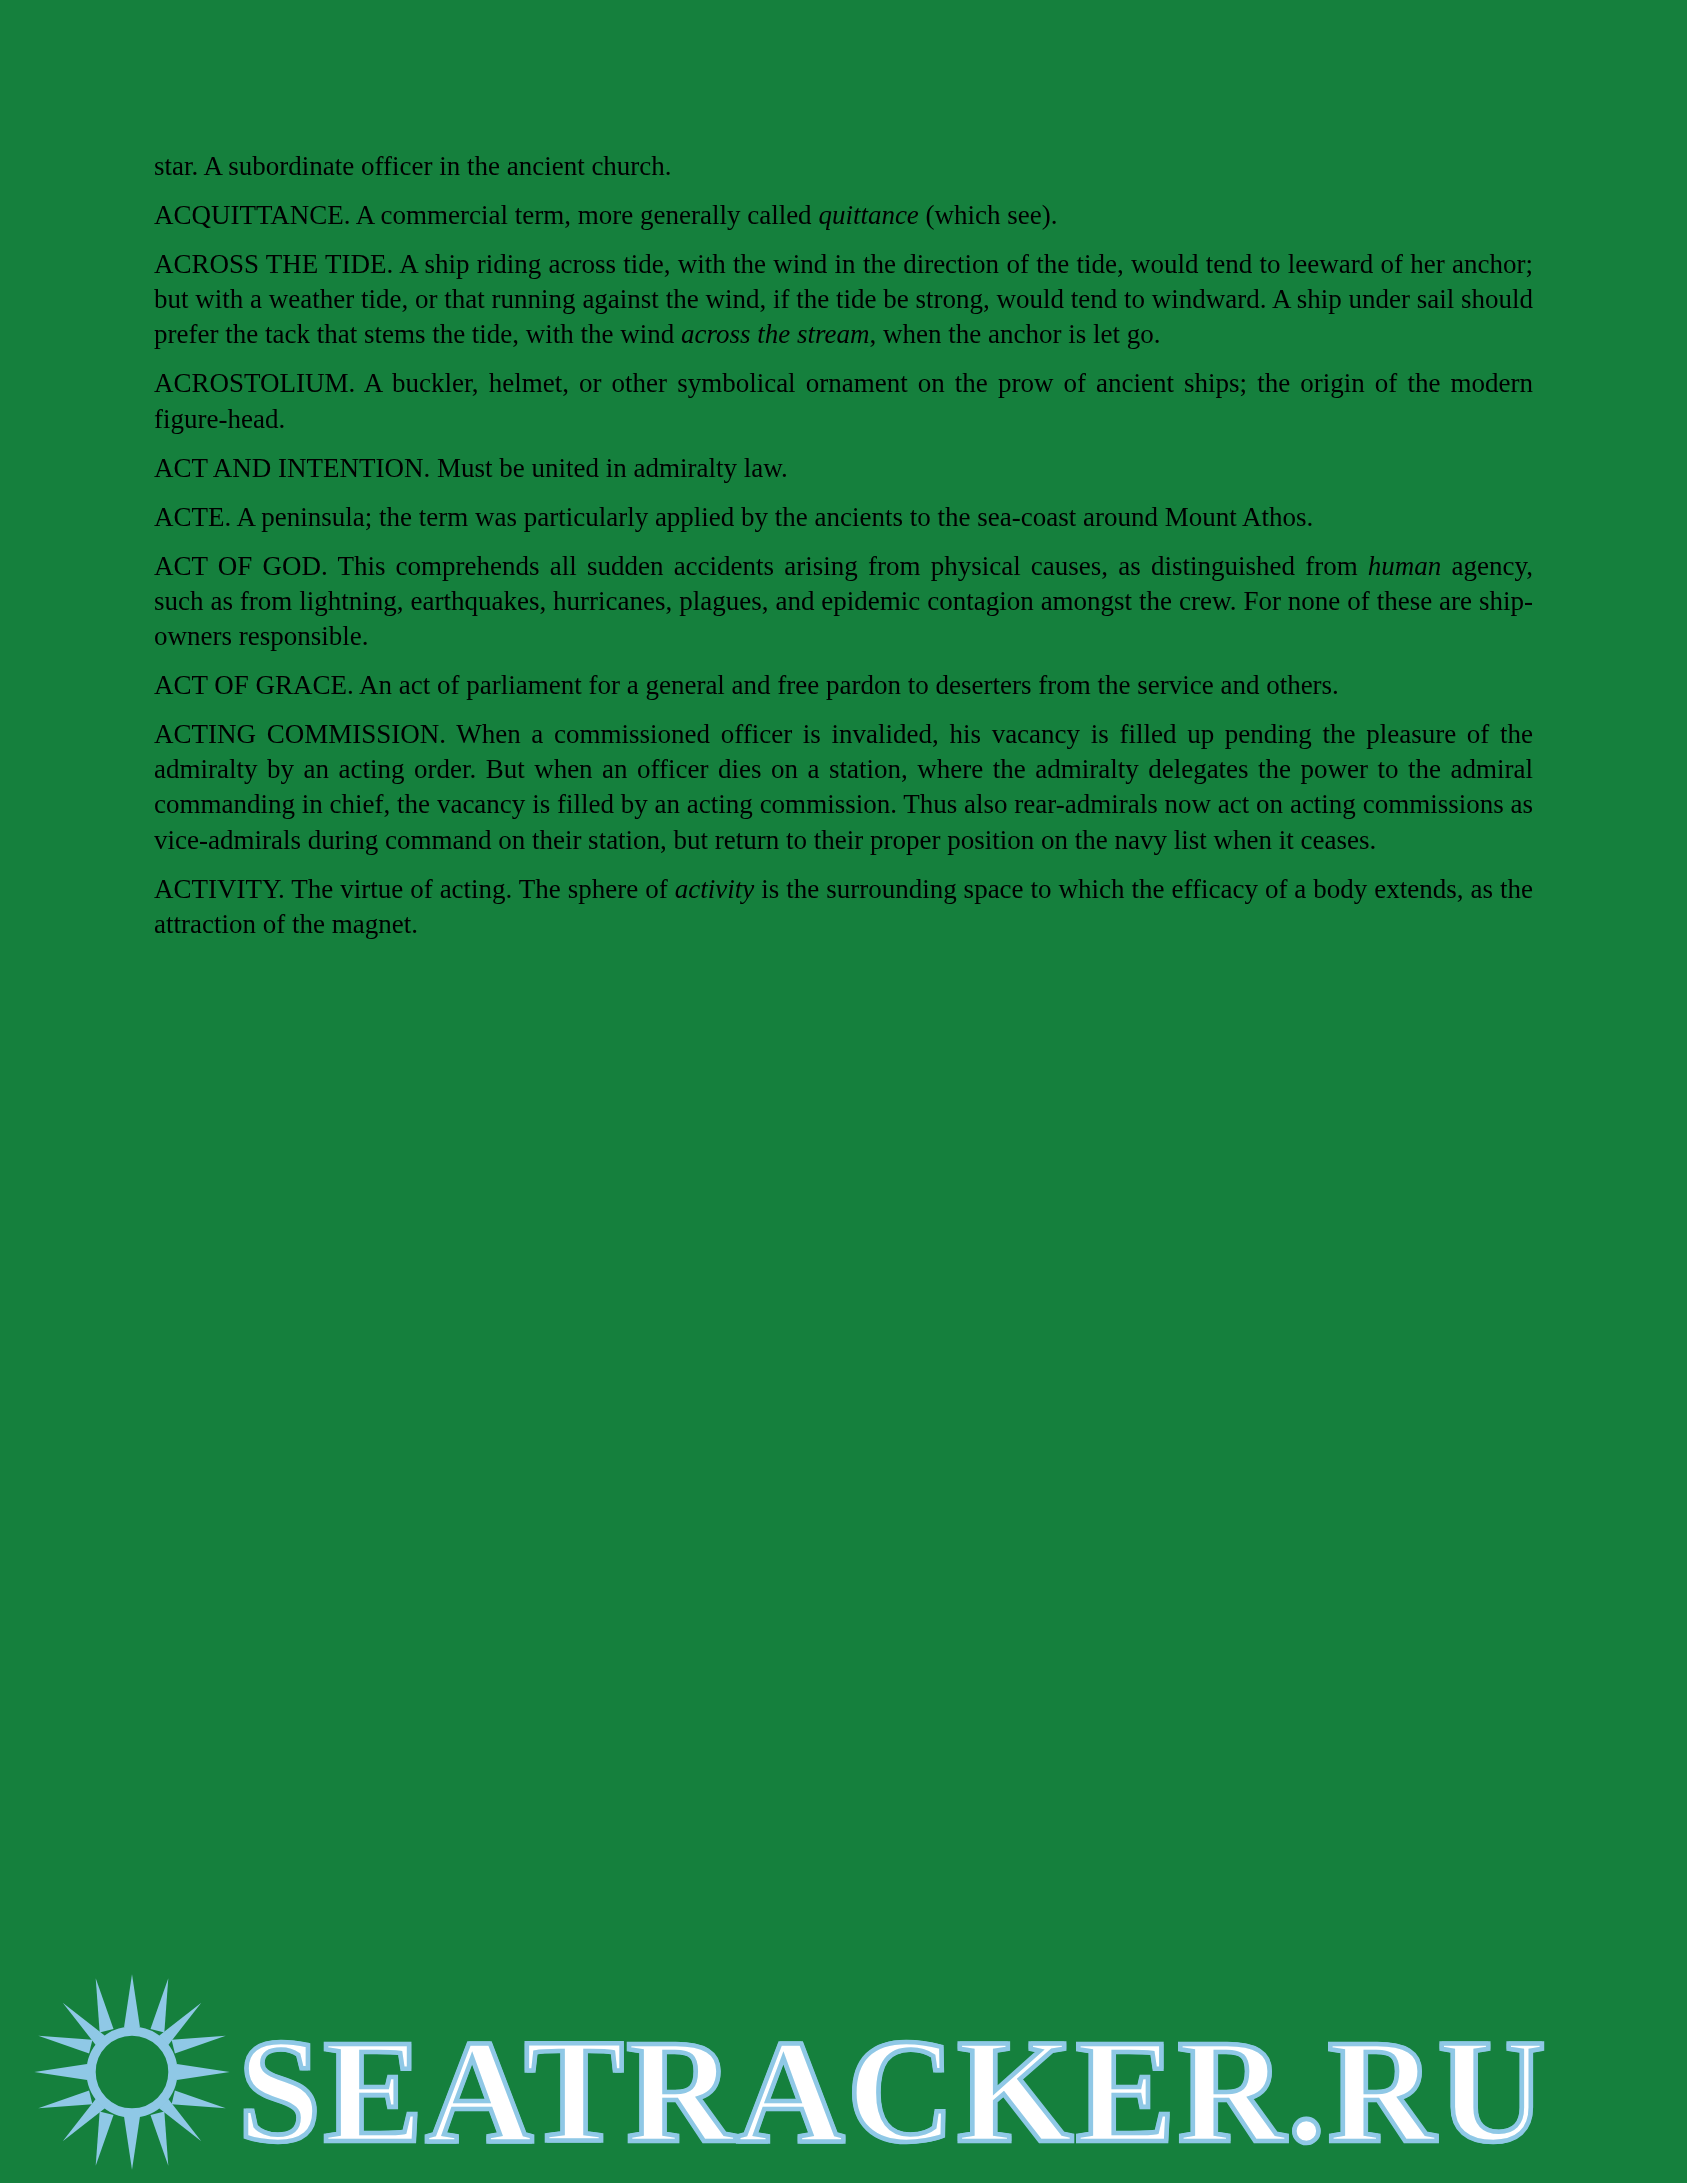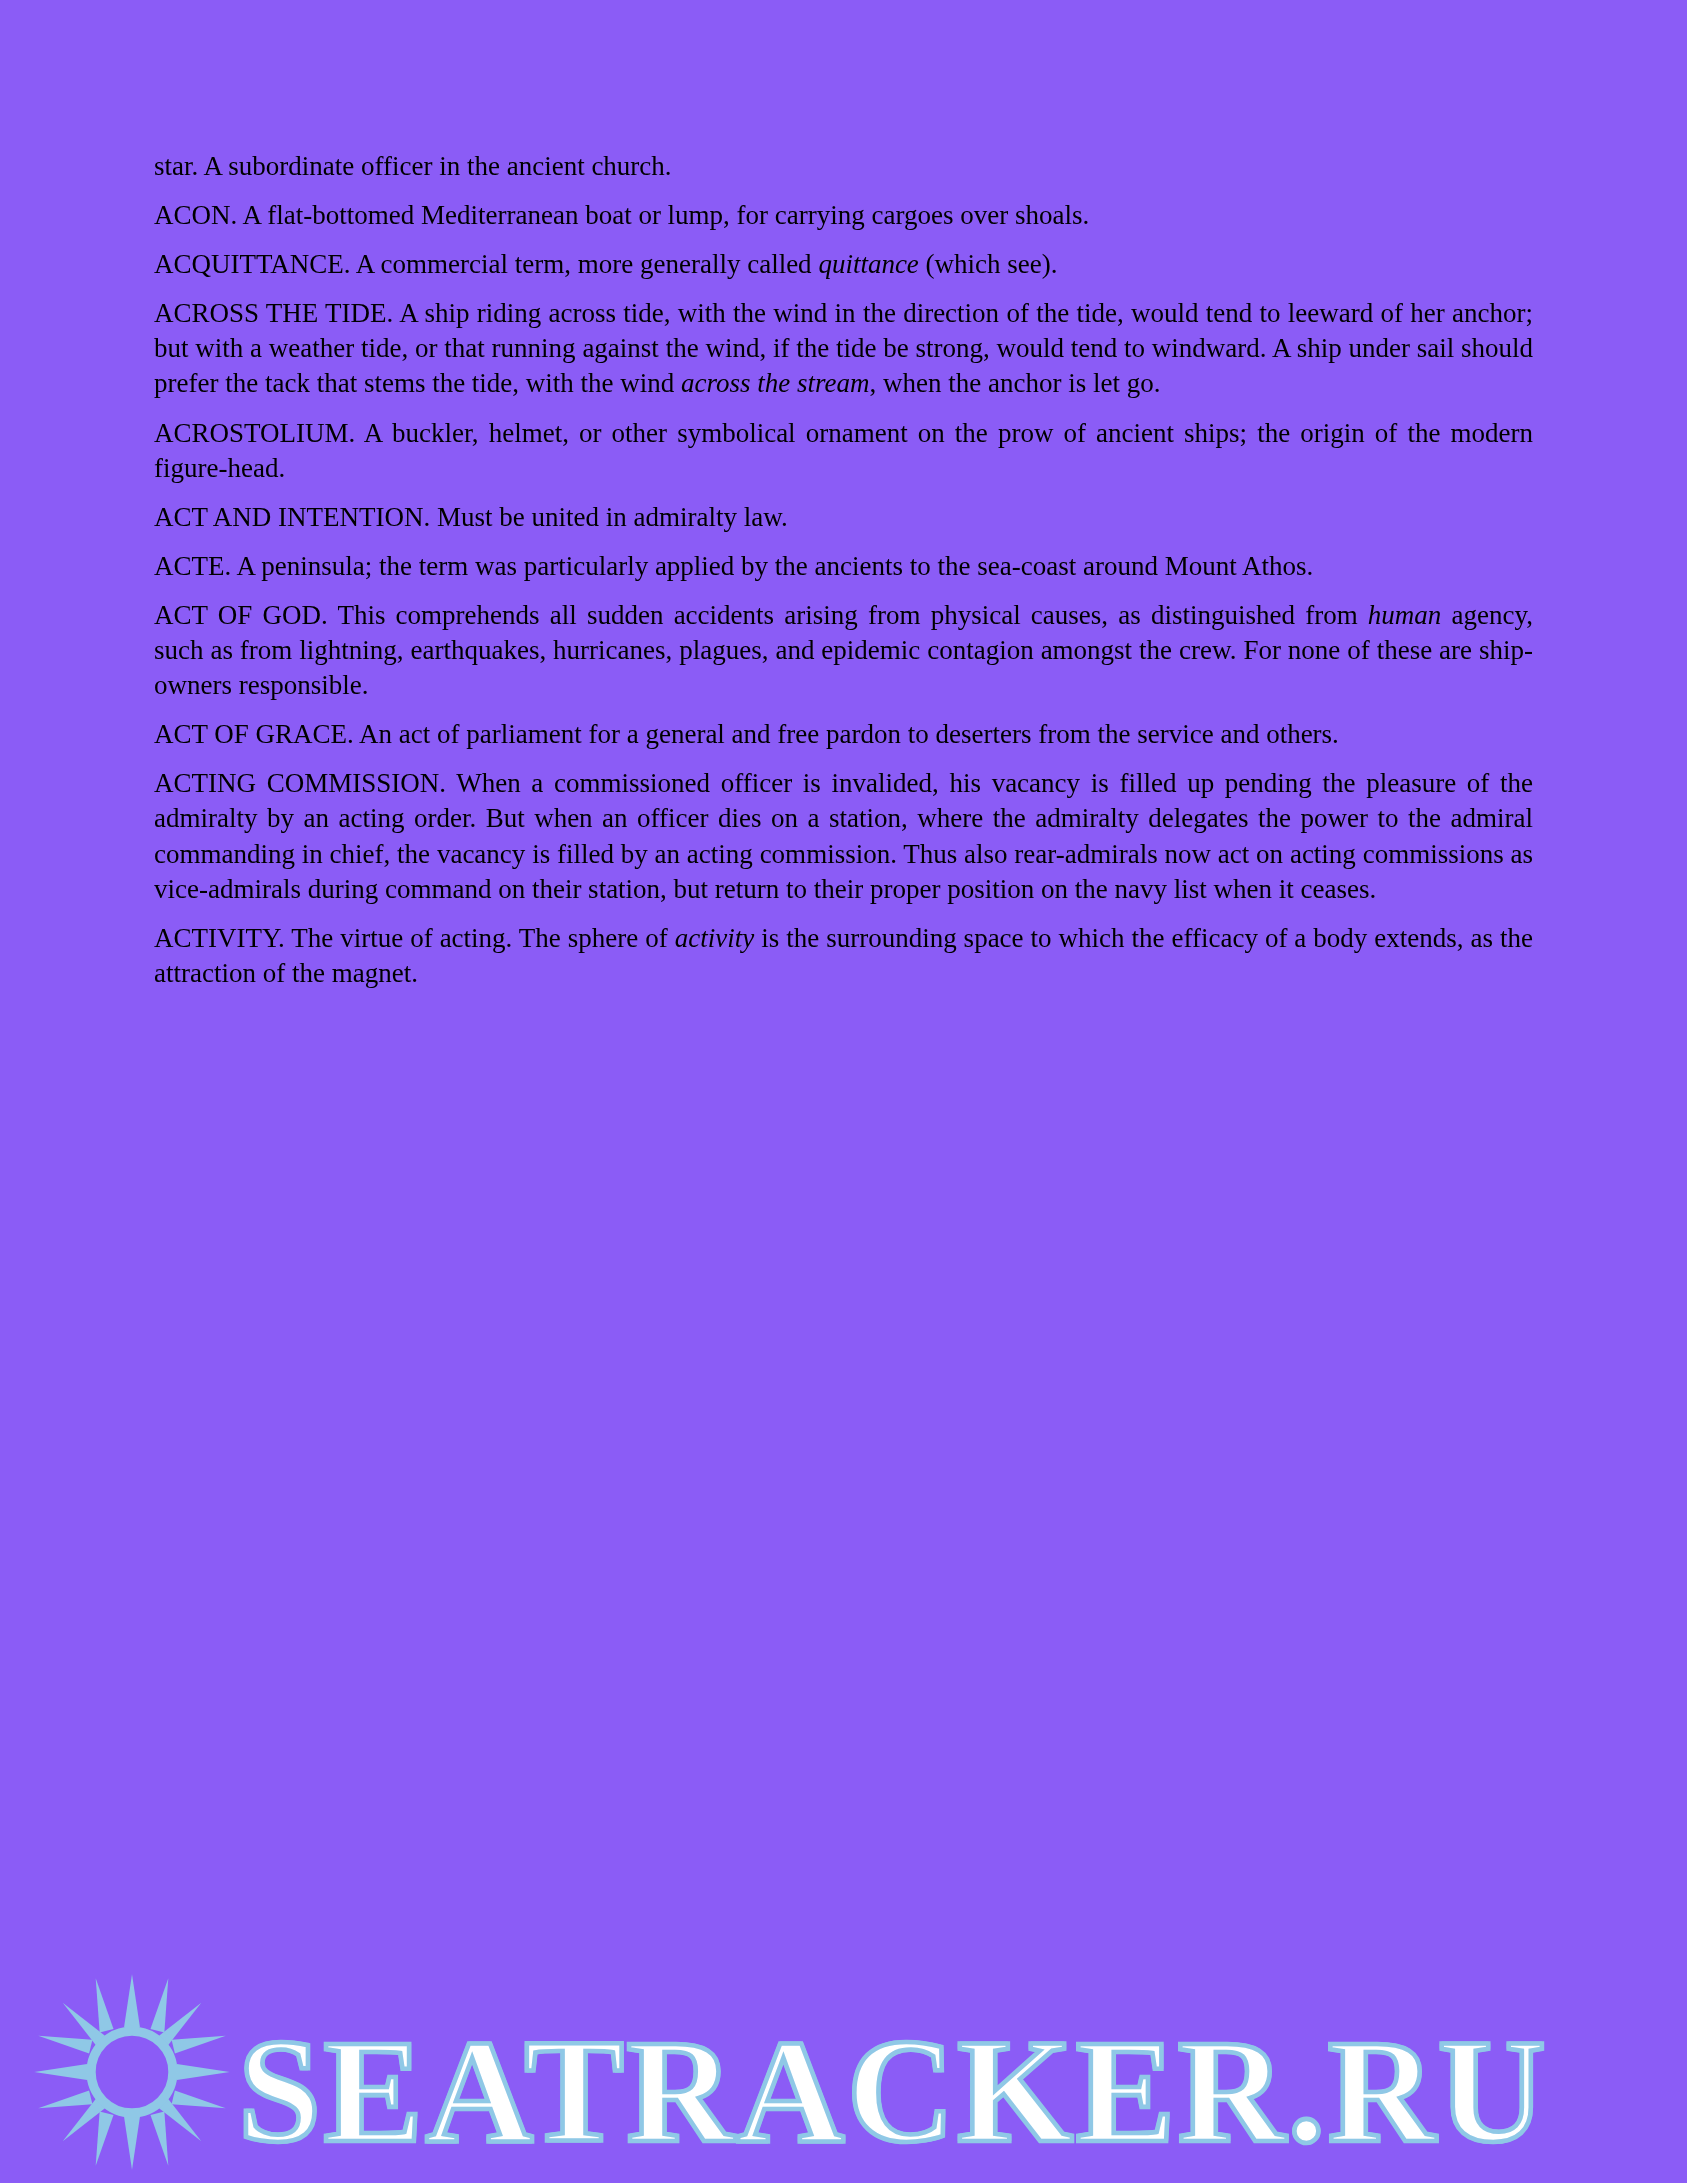--- a/index.html
+++ b/index.html
@@ -13,21 +13,21 @@
     position: relative;
     overflow: hidden;
     font-family: "Liberation Serif", serif;
     color: #000000;
   }
   .page {
     position: absolute;
     left: 0; top: 0;
     width: 1687px;
     height: 2183px;
-    background: #8b5cf6;
+    background: #15803d;
   }
   .content {
     position: absolute;
     left: 154px;
     top: 149px;
     width: 1379px;
   }
   .entry {
     font-size: 27px;
     line-height: 1.30;
@@ -71,21 +71,20 @@
     line-height: 1;
   }
 </style>
 </head>
 <body>
 
 <div class="page">
 
   <div class="content">
       <p class="entry">star. A subordinate officer in the ancient church.</p>
-      <p class="entry">ACON. A flat-bottomed Mediterranean boat or lump, for carrying cargoes over shoals.</p>
       <p class="entry">ACQUITTANCE. A commercial term, more generally called <i>quittance</i> (which see).</p>
       <p class="entry">ACROSS THE TIDE. A ship riding across tide, with the wind in the direction of the tide, would tend to leeward of her anchor; but with a weather tide, or that running against the wind, if the tide be strong, would tend to windward. A ship under sail should prefer the tack that stems the tide, with the wind <i>across the stream</i>, when the anchor is let go.</p>
       <p class="entry">ACROSTOLIUM. A buckler, helmet, or other symbolical ornament on the prow of ancient ships; the origin of the modern figure-head.</p>
       <p class="entry">ACT AND INTENTION. Must be united in admiralty law.</p>
       <p class="entry">ACTE. A peninsula; the term was particularly applied by the ancients to the sea-coast around Mount Athos.</p>
       <p class="entry">ACT OF GOD. This comprehends all sudden accidents arising from physical causes, as distinguished from <i>human</i> agency, such as from lightning, earthquakes, hurricanes, plagues, and epidemic contagion amongst the crew. For none of these are ship-owners responsible.</p>
       <p class="entry">ACT OF GRACE. An act of parliament for a general and free pardon to deserters from the service and others.</p>
       <p class="entry">ACTING COMMISSION. When a commissioned officer is invalided, his vacancy is filled up pending the pleasure of the admiralty by an acting order. But when an officer dies on a station, where the admiralty delegates the power to the admiral commanding in chief, the vacancy is filled by an acting commission. Thus also rear-admirals now act on acting commissions as vice-admirals during command on their station, but return to their proper position on the navy list when it ceases.</p>
       <p class="entry">ACTIVITY. The virtue of acting. The sphere of <i>activity</i> is the surrounding space to which the efficacy of a body extends, as the attraction of the magnet.</p>
     </div>

